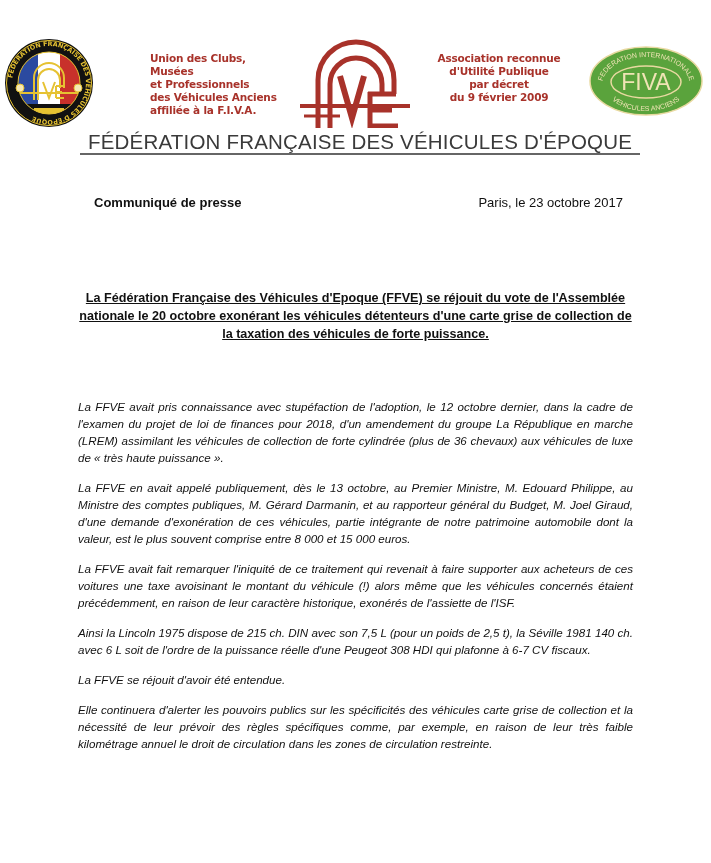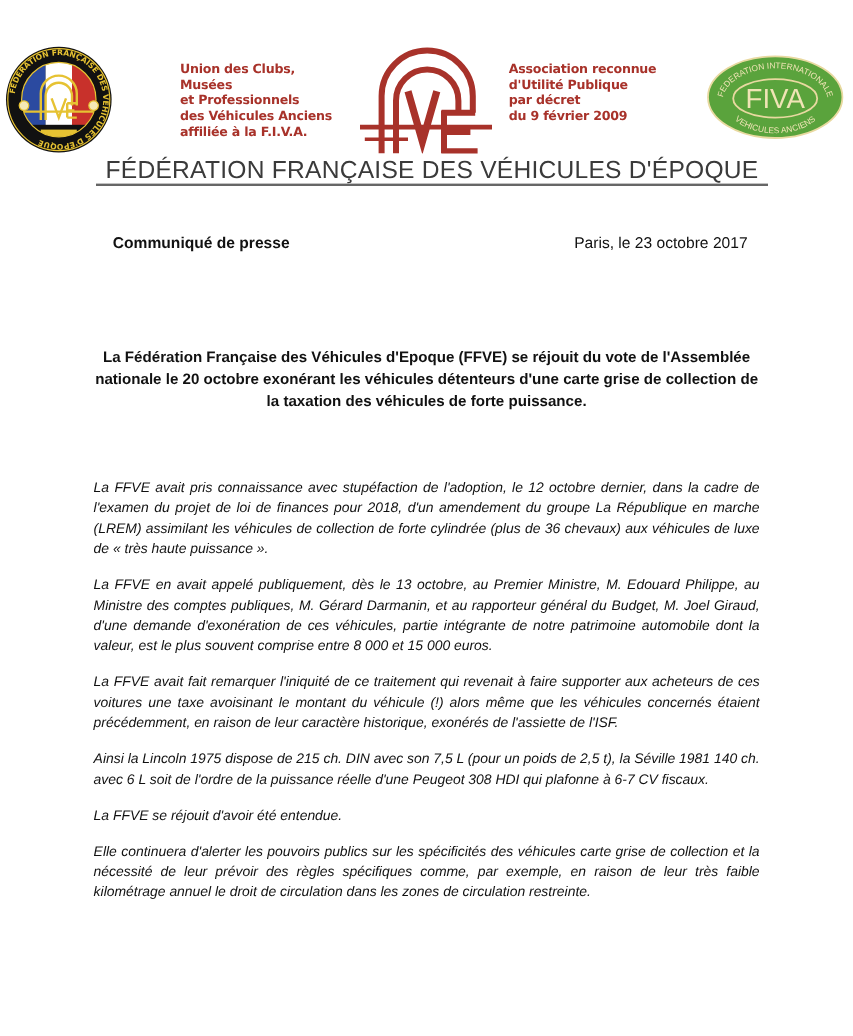--- a/index.html
+++ b/index.html
@@ -3,31 +3,31 @@
   <meta charset="utf-8">
   <style>
     html, body { margin: 0; padding: 0; background: #ffffff; }
     body { width: 711px; height: 863px; position: relative; overflow: hidden; font-family: "Liberation Sans", sans-serif; color: #111; }
     .abs { position: absolute; }
 
     
     .logo-left { left: 4px; top: 38px; width: 90px; height: 90px; }
     .assoc-left { left: 150px; top: 52px; width: 138px; text-align: left; color: #a8322a; font-family: "DejaVu Sans", sans-serif; font-weight: bold; font-size: 10.5px; line-height: 13px; letter-spacing: -0.2px; }
     .logo-center { left: 300px; top: 36px; width: 112px; height: 92px; }
-    .assoc-right { left: 424px; top: 52px; width: 150px; text-align: left; color: #a8322a; font-family: "DejaVu Sans", sans-serif; font-weight: bold; font-size: 10.5px; line-height: 13px; letter-spacing: -0.2px; }
+    .assoc-right { left: 424px; top: 52px; width: 150px; text-align: center; color: #a8322a; font-family: "DejaVu Sans", sans-serif; font-weight: bold; font-size: 10.5px; line-height: 13px; letter-spacing: -0.2px; }
     .logo-right { left: 588px; top: 45px; width: 116px; height: 72px; }
     .fed-title { left: 80px; top: 130px; width: 560px; text-align: center; font-size: 20.5px; color: #3a3a3a; letter-spacing: 0.2px; font-weight: normal; white-space: nowrap; }
     .divider { left: 80px; top: 153px; width: 560px; height: 2px; background: #666; }
 
     
     .press-label { left: 94px; top: 195px; font-weight: bold; font-size: 13px; }
     .press-date { right: 88px; top: 195px; font-weight: normal; font-size: 13px; }
 
     
-    .headline { left: 78px; top: 289px; width: 555px; text-align: center; font-weight: bold; font-size: 12.6px; line-height: 18px; }
+    .headline { left: 78px; top: 289px; width: 555px; text-align: center; font-weight: bold; font-size: 12.6px; line-height: 18px; text-decoration: underline; }
 
     
     .body { left: 78px; top: 398px; width: 555px; font-size: 11.6px; line-height: 17px; }
     .body p { margin: 0 0 13px 0; text-align: justify; font-style: italic; }
   </style>
 </head>
 <body>
 
 <div class="abs logo-left">
   <svg width="90" height="90" viewBox="0 0 90 90">

